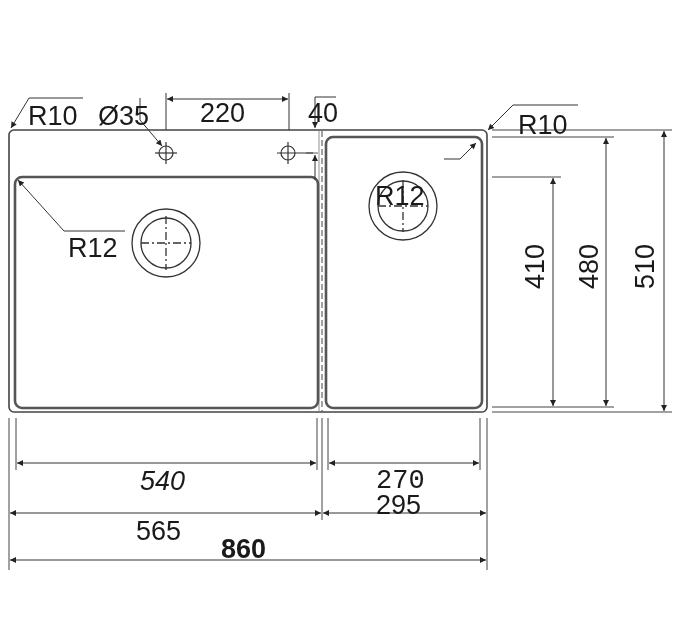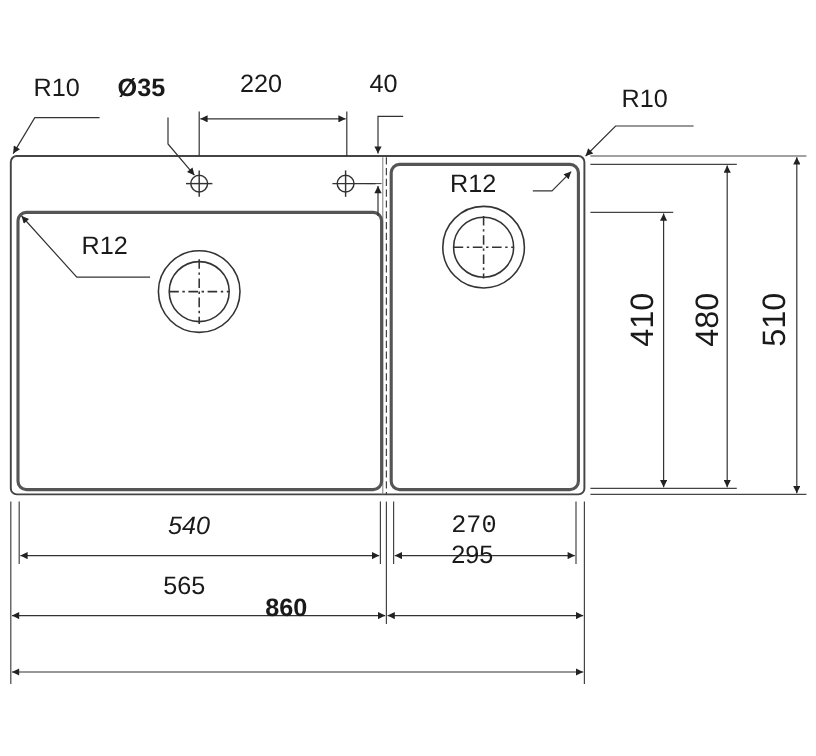--- a/index.html
+++ b/index.html
@@ -1,18 +1,18 @@
 <!DOCTYPE html>
 <html><head>
 <meta charset="utf-8">
 <style>
   html, body { margin: 0; padding: 0; background: #ffffff; }
   body { width: 680px; height: 630px; overflow: hidden; position: relative; font-family: "Liberation Sans", sans-serif; }
   #drawing { position: absolute; left: 0; top: 0; width: 680px; height: 630px; }
-  .lbl { position: absolute; font-family: "Liberation Sans", sans-serif; font-size: 21px; color: #1a1a1a; line-height: 1; white-space: nowrap; }
+  .lbl { position: absolute; font-family: "Liberation Sans", sans-serif; font-size: 27px; color: #1a1a1a; line-height: 1; white-space: nowrap; margin-top: 40px; }
   .vlbl { position: absolute; font-family: "Liberation Sans", sans-serif; font-size: 27px; color: #1a1a1a; line-height: 1; white-space: nowrap; transform: rotate(-90deg); transform-origin: center center; }
 </style>
 </head>
 <body>
 
 <svg id="drawing" viewBox="0 0 680 630" xmlns="http://www.w3.org/2000/svg">
   <defs>
     <marker id="arr" viewBox="0 0 10 10" refX="10" refY="5" markerWidth="9" markerHeight="6" orient="auto-start-reverse" markerUnits="userSpaceOnUse">
       <path d="M0,0 L10,5 L0,10 z" fill="#222"></path>
     </marker>
@@ -98,21 +98,21 @@
   </g>
 
   <g stroke="#333" stroke-width="1">
     <line x1="553" y1="178" x2="553" y2="406" marker-start="url(#arr)" marker-end="url(#arr)"></line>
     <line x1="606" y1="138" x2="606" y2="406" marker-start="url(#arr)" marker-end="url(#arr)"></line>
     <line x1="664" y1="131" x2="664" y2="411" marker-start="url(#arr)" marker-end="url(#arr)"></line>
   </g>
 </svg>
 
 <div class="lbl" style="left:28px; top:63px;">R10</div>
-<div class="lbl" style="left:98px; top:63px;font-weight:bold;">Ø35</div>
+<div class="lbl" style="left:98px; top:63px;">Ø35</div>
 <div class="lbl" style="left:200px; top:60px;">220</div>
 <div class="lbl" style="left:308px; top:60px;">40</div>
 <div class="lbl" style="left:518px; top:72px;">R10</div>
 <div class="lbl" style="left:375px; top:143px;">R12</div>
 <div class="lbl" style="left:68px; top:195px;">R12</div>
 
 <div class="lbl" style="left:140px; top:428px;font-style:italic;">540</div>
 <div class="lbl" style="left:376px; top:428px;font-family:Liberation Mono, monospace;">270</div>
 <div class="lbl" style="left:136px; top:478px;text-align:center;">565</div>
 <div class="lbl" style="left:376px; top:452px;">295</div>

